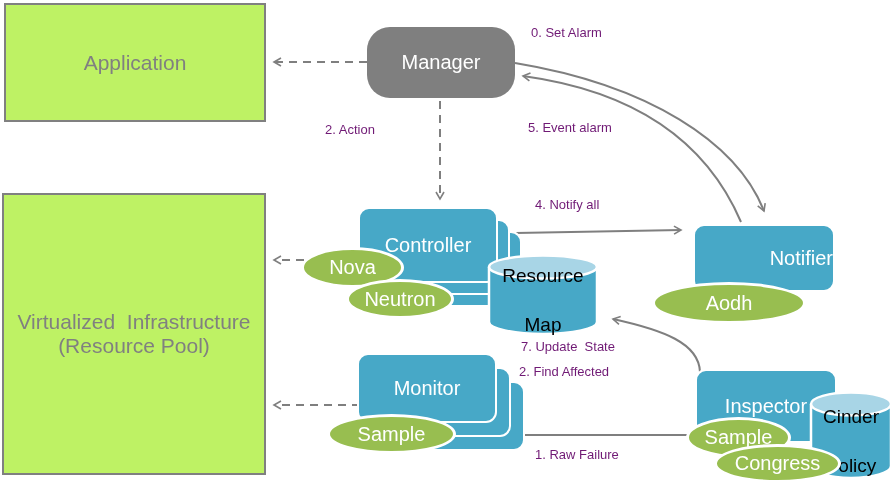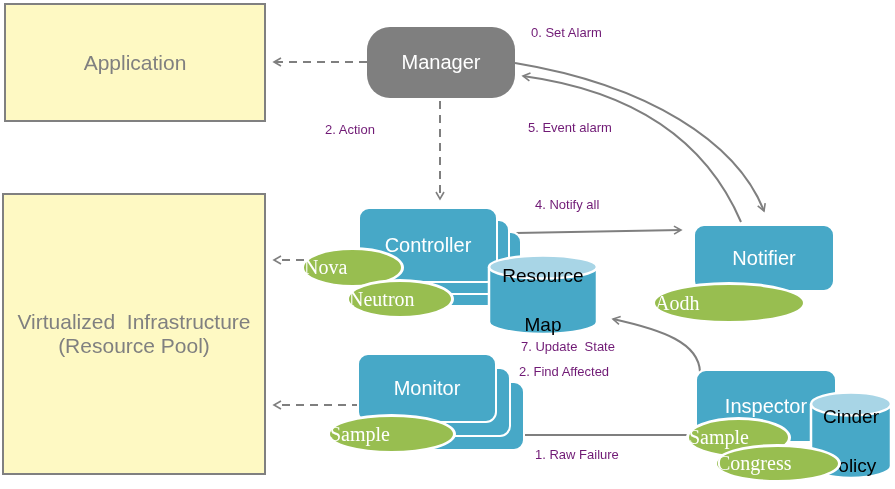--- a/index.html
+++ b/index.html
@@ -3,41 +3,41 @@
 <meta charset="utf-8">
 <style>
   html,body{margin:0;padding:0;background:#fff;}
   #stage{
     position:relative;width:895px;height:489px;background:#fff;overflow:hidden;
     font-family:"Liberation Sans",sans-serif;
   }
   .abs{position:absolute;}
   
   .gbox{
-    position:absolute;background:#fef9c3;border:2px solid #808080;box-sizing:border-box;
+    position:absolute;background:#bef264;border:2px solid #808080;box-sizing:border-box;
     display:flex;flex-direction:column;align-items:center;justify-content:center;
     color:#808080;font-size:21px;text-align:center;
   }
   .gbox span{white-space:pre;line-height:24px;}
   
   .mgr{
     position:absolute;background:#7f7f7f;border-radius:23px;box-sizing:border-box;
     display:flex;align-items:center;justify-content:center;color:#fff;font-size:20px;
   }
   
   .card{
     position:absolute;background:#47a8c7;border:2px solid #fff;border-radius:11px;
     box-sizing:border-box;display:flex;align-items:center;justify-content:center;
     color:#fff;font-size:20px;
   }
   
   .ell{
     position:absolute;background:#98be50;border:3px solid #fff;border-radius:50%;
-    box-sizing:border-box;display:flex;align-items:center;justify-content:flex-start;
-    color:#fff;font-size:20px;font-family:Liberation Serif, serif;
+    box-sizing:border-box;display:flex;align-items:center;justify-content:center;
+    color:#fff;font-size:20px;
   }
   
   .cyl{position:absolute;}
   .cyl svg{position:absolute;left:0;top:0;}
   .cyl .ctext{
     position:absolute;left:0;top:0;width:100%;height:100%;box-sizing:border-box;
     display:flex;flex-direction:column;align-items:center;justify-content:center;
     padding-top:9px;color:#000000;font-size:19px;line-height:23px;text-align:center;gap:26px;
   }
   
@@ -96,21 +96,21 @@
   <div class="card" style="left:358px;top:207px;width:140px;height:76px;">
     <span>Controller</span>
   </div>
 
   <div class="card" style="left:385px;top:381px;width:140px;height:70px;"></div>
   <div class="card" style="left:371px;top:367px;width:140px;height:70px;"></div>
   <div class="card" style="left:357px;top:353px;width:140px;height:70px;">
     <span>Monitor</span>
   </div>
 
-  <div class="card" style="left:693px;top:224px;width:142px;height:68px;">
+  <div class="card" style="left:693px;top:224px;width:142px;height:68px;justify-content:flex-end;">
     <span>Notifier</span>
   </div>
 
   <div class="card" style="left:695px;top:369px;width:142px;height:74px;">
     <span>Inspector</span>
   </div>
 
   <div class="cyl" style="left:487px;top:254px;width:112px;height:82px;">
     <svg width="112" height="82" viewBox="0 0 112 82">
       <path d="M2,13 L2,68 A54,12 0 0 0 110,68 L110,13" fill="#47a8c7" stroke="#fff" stroke-width="2.5"></path>

